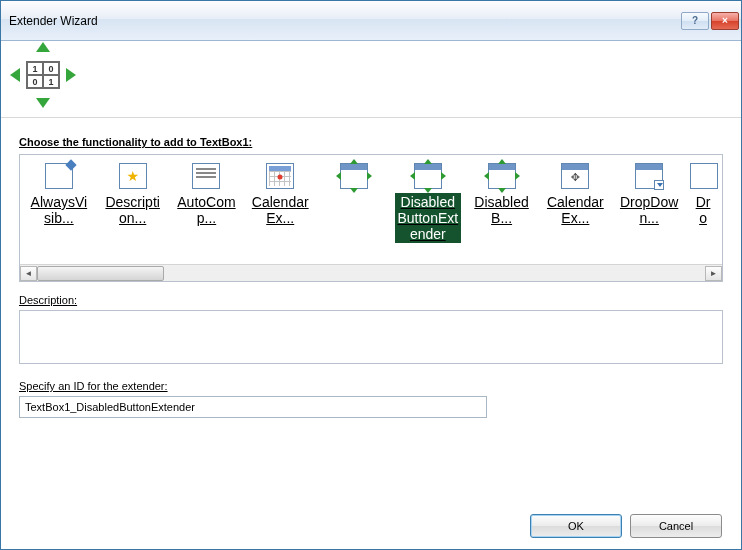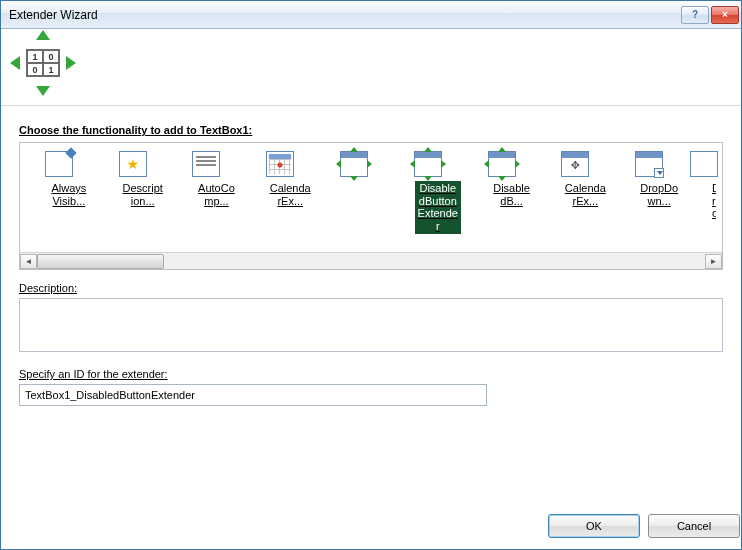--- a/index.html
+++ b/index.html
@@ -6,21 +6,21 @@
   body {
     font-family: "Segoe UI", Tahoma, sans-serif;
     font-size: 11px;
     background: #fff;
     width: 742px;
     height: 550px;
     overflow: hidden;
     border: 1px solid #3a76a6;
   }
   .titlebar {
-    height: 28px;
+    height: 40px;
     background: linear-gradient(to bottom, #fdfdfe, #e8eef7 45%, #d7e4f2 46%, #e8f0fa);
     border-bottom: 1px solid #9db7d3;
     display: flex;
     align-items: center;
     padding: 0 2px 0 8px;
   }
   .titlebar-title { flex: 1; color: #000; font-size: 12px; }
   .titlebar-btns { display: flex; gap: 2px; }
   .titlebar-btn {
     width: 28px; height: 18px;
@@ -88,27 +88,26 @@
     border-radius: 2px;
   }
   .ext-item .icon-box {
     width: 28px; height: 26px;
     margin: 0 auto 4px auto;
     background: #fff;
     border: 1px solid #6087b1;
     position: relative;
   }
   .ext-item .label {
-    font-size: 11px;
+    font-size: 14px;
     color: #000;
     line-height: 1.15;
     word-break: break-all;
     padding: 1px 2px;
     overflow: hidden;
-    margin-left: 20px;
   }
   .ext-item.selected .label {
     background: #14532d;
     color: #fff;
   }
   .ext-item.narrow { width: 30px; }
   .hscroll {
     position: absolute; left:0; right:0; bottom:0;
     height: 17px;
     background: #f0f0f0;
@@ -136,21 +135,21 @@
     height: 22px;
     border: 1px solid #a9b7c5;
     padding: 2px 5px;
     font-family: inherit;
     font-size: 11px;
     color:#000;
     outline: none;
   }
   .button-row {
     position: absolute;
-    right: 2px; bottom: 12px;
+    right: 20px; bottom: 12px;
     display: flex; gap: 8px;
   }
   .dialog-btn {
     width: 92px; height: 24px;
     background: linear-gradient(to bottom,#fdfdfd,#ececec 49%,#dcdcdc 50%,#ececec);
     border: 1px solid #8b8b8b;
     border-radius: 3px;
     font-family: inherit; font-size: 11px;
     cursor: pointer;
   }

